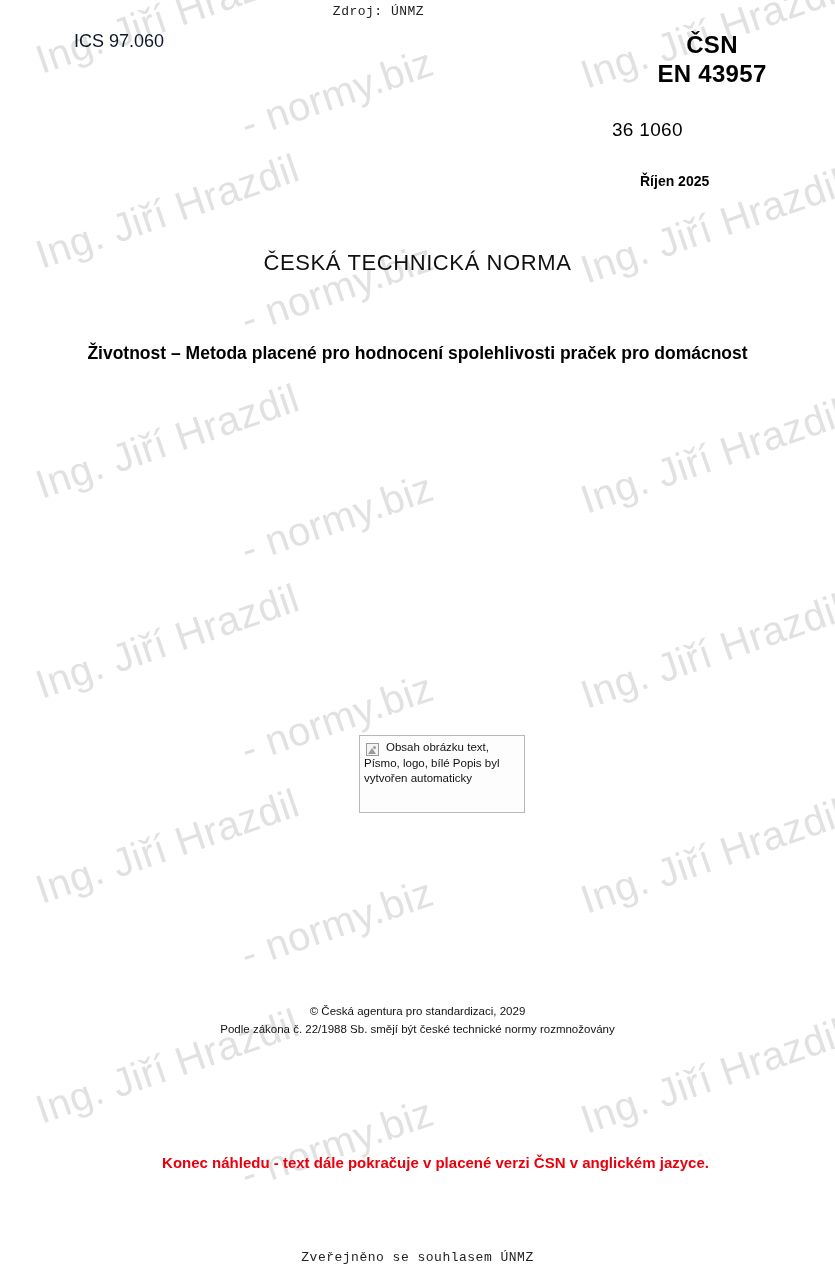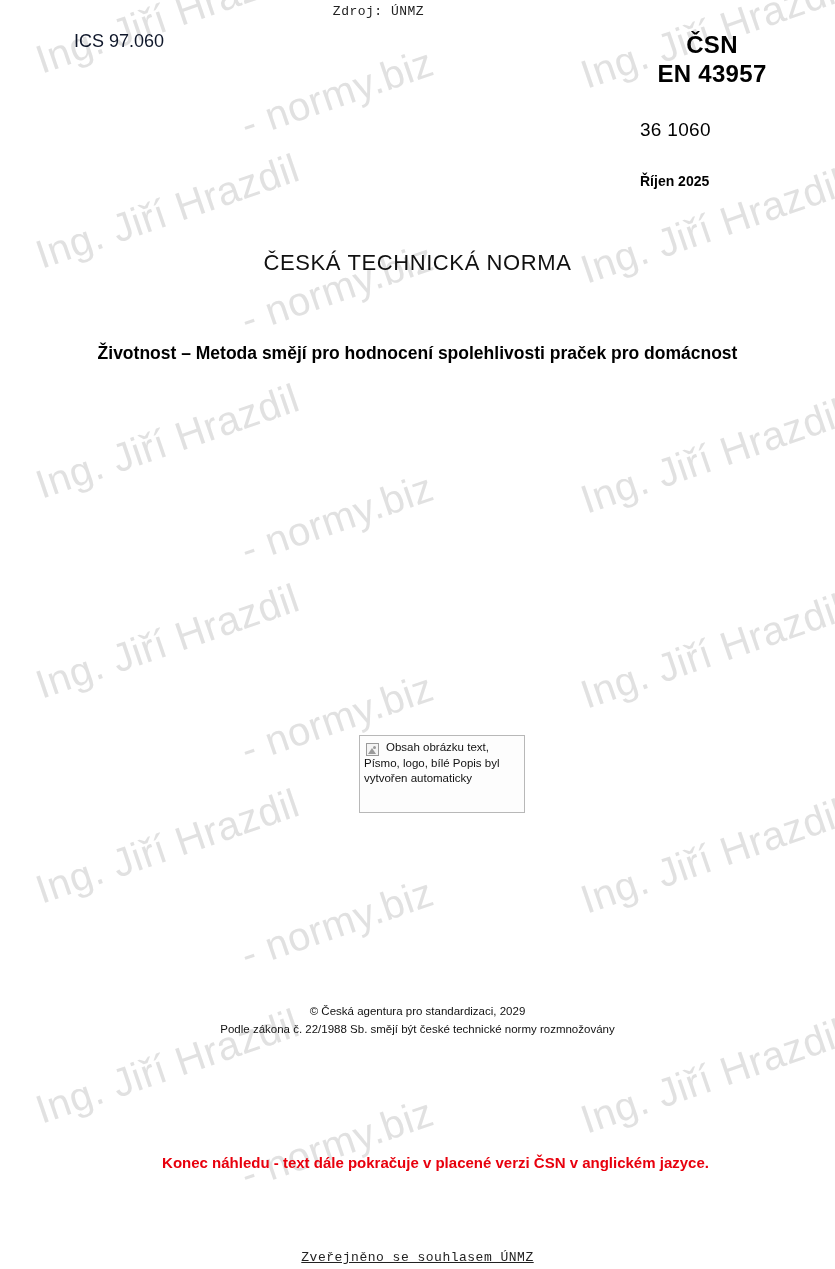--- a/index.html
+++ b/index.html
@@ -79,21 +79,20 @@
     line-height: 1.22;
     letter-spacing: 0.3px;
     text-align: center;
   }
   .csn-num {
     position: absolute;
     top: 119px;
     left: 612px;
     font-size: 19px;
     letter-spacing: 0.3px;
-    margin-left: 28px;
   }
   .csn-date {
     position: absolute;
     top: 173px;
     left: 612px;
     font-size: 14px;
     font-weight: bold;
     padding-left: 28px;
   }
 
@@ -194,21 +193,20 @@
   .src-bottom {
     position: absolute;
     top: 1250px;
     left: 0;
     width: 835px;
     text-align: center;
     font-family: "Liberation Mono", monospace;
     font-size: 13px;
     color: #222;
     letter-spacing: 0.5px;
-    text-decoration: underline;
   }
 </style>
 </head>
 <body>
 
 <div class="page">
 
   <div class="watermark-layer">
       <div class="wm" style="left: 30px; top: 40px; color: rgb(201, 201, 201);">Ing. Jiří Hrazdil</div>
       <div class="wm" style="left: 235px; top: 105px; color: rgb(201, 201, 201);">- normy.biz</div>
@@ -238,21 +236,21 @@
 
     <div class="csn-block">
       <div class="csn-word">ČSN</div>
       <div class="csn-word">EN 43957</div>
     </div>
     <div class="csn-num">36 1060</div>
     <div class="csn-date">Říjen 2025</div>
 
     <div class="doc-kind">ČESKÁ TECHNICKÁ NORMA</div>
 
-    <div class="doc-title">Životnost – Metoda smějí pro hodnocení spolehlivosti praček pro domácnost</div>
+    <div class="doc-title">Životnost – Metoda placené pro hodnocení spolehlivosti praček pro domácnost</div>
 
     <div class="img-placeholder">
       <span class="broken-img-icon"></span>
       <div class="alt-text">Obsah obrázku text, Písmo, logo, bílé Popis byl vytvořen automaticky</div>
     </div>
 
     <div class="copyright">
       <div>© Česká agentura pro standardizaci, 2029</div>
       <div>Podle zákona č. 22/1988 Sb. smějí být české technické normy rozmnožovány</div>
     </div>

